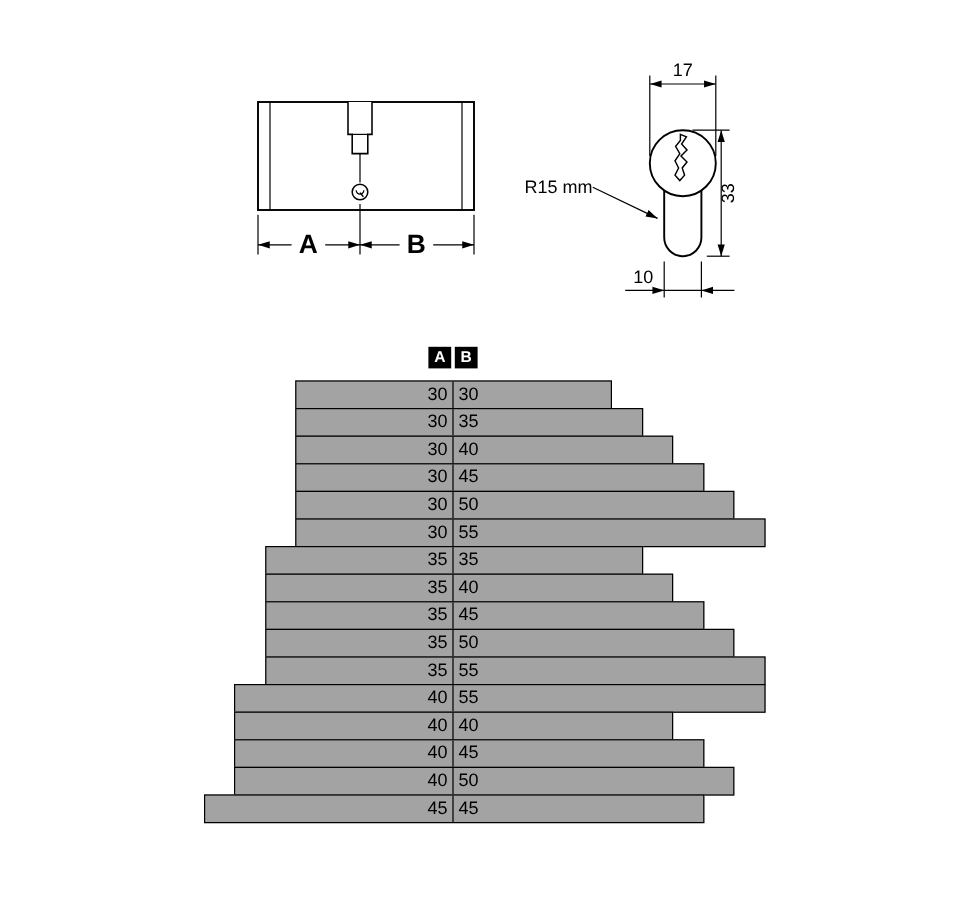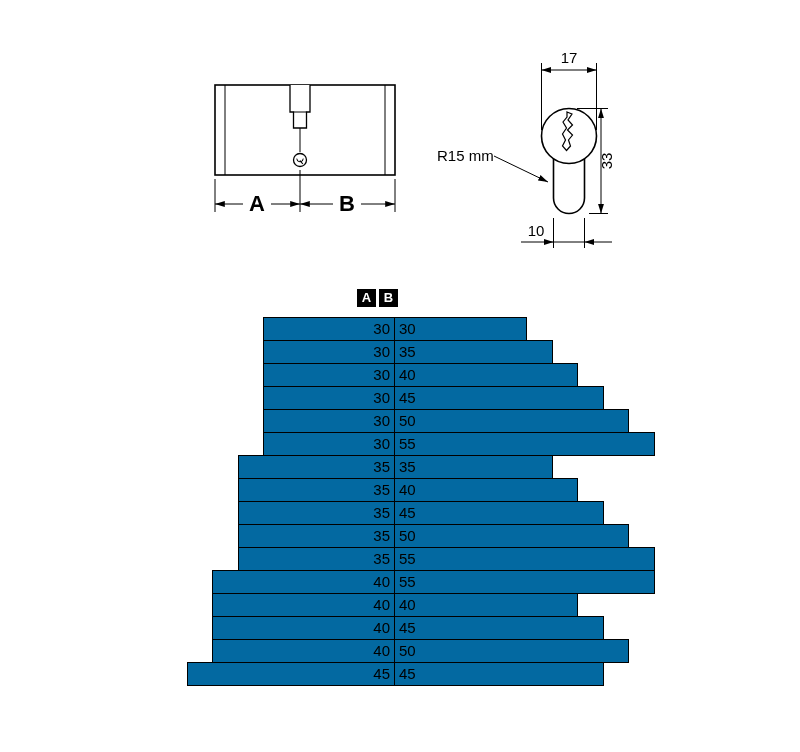--- a/index.html
+++ b/index.html
@@ -7,21 +7,21 @@
           font-family:"Liberation Sans",sans-serif;color:#000;}
   #drawing-svg{position:absolute;left:0;top:0;}
   .dim-text{font:15px "Liberation Sans",sans-serif;fill:#000;}
   .big-label{font:bold 22px "Liberation Sans",sans-serif;fill:#000;}
   .hdr{position:absolute;width:19px;height:18px;background:#000;color:#fff;
        font:bold 13px/18px "Liberation Sans",sans-serif;text-align:center;}
   #hdr-a{left:357px;top:289px;}
   #hdr-b{left:379px;top:289px;}
   #rows-host{position:absolute;left:0;top:0;width:800px;height:752px;}
   .size-row{position:absolute;height:24px;box-sizing:border-box;border:1px solid #000;
-            background:#0369a1;display:flex;font:15px/22px "Liberation Sans",sans-serif;color:#000;margin-left:17px;}
+            background:#a3a3a3;display:flex;font:15px/22px "Liberation Sans",sans-serif;color:#000;}
   .cell-a{box-sizing:border-box;border-right:1px solid #000;text-align:right;padding-right:4px;}
   .cell-b{flex:1;padding-left:4px;}
 </style>
 </head>
 <body>
 
 <div id="canvas">
 
   <svg id="drawing-svg" width="800" height="280" viewBox="0 0 800 280">
     <defs>

